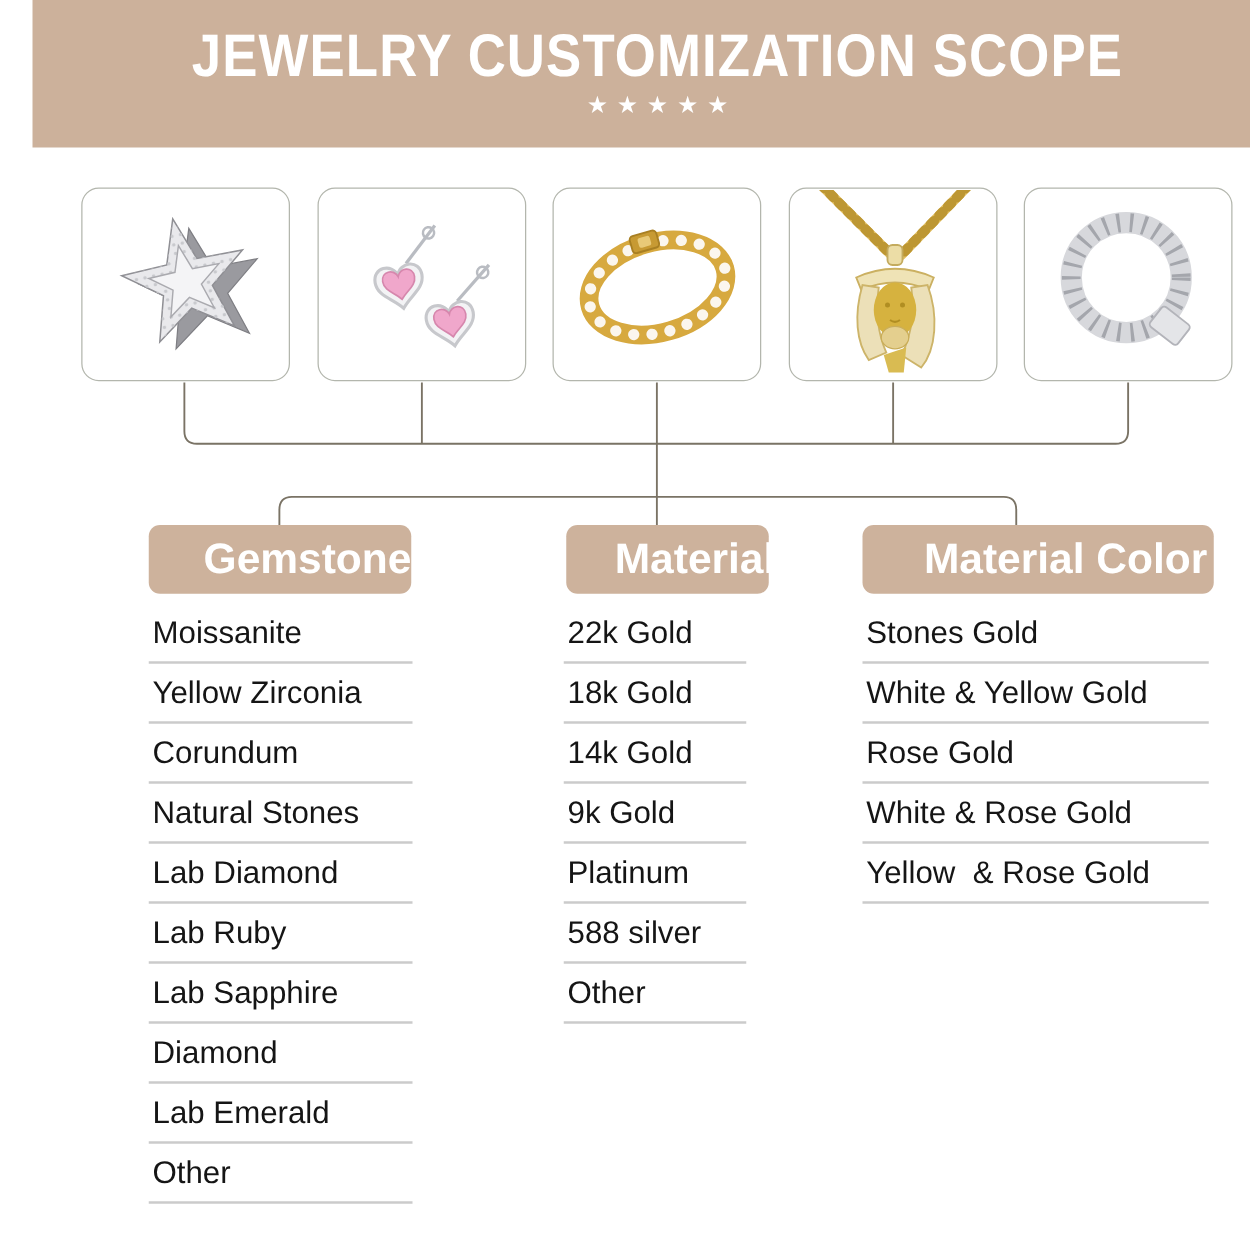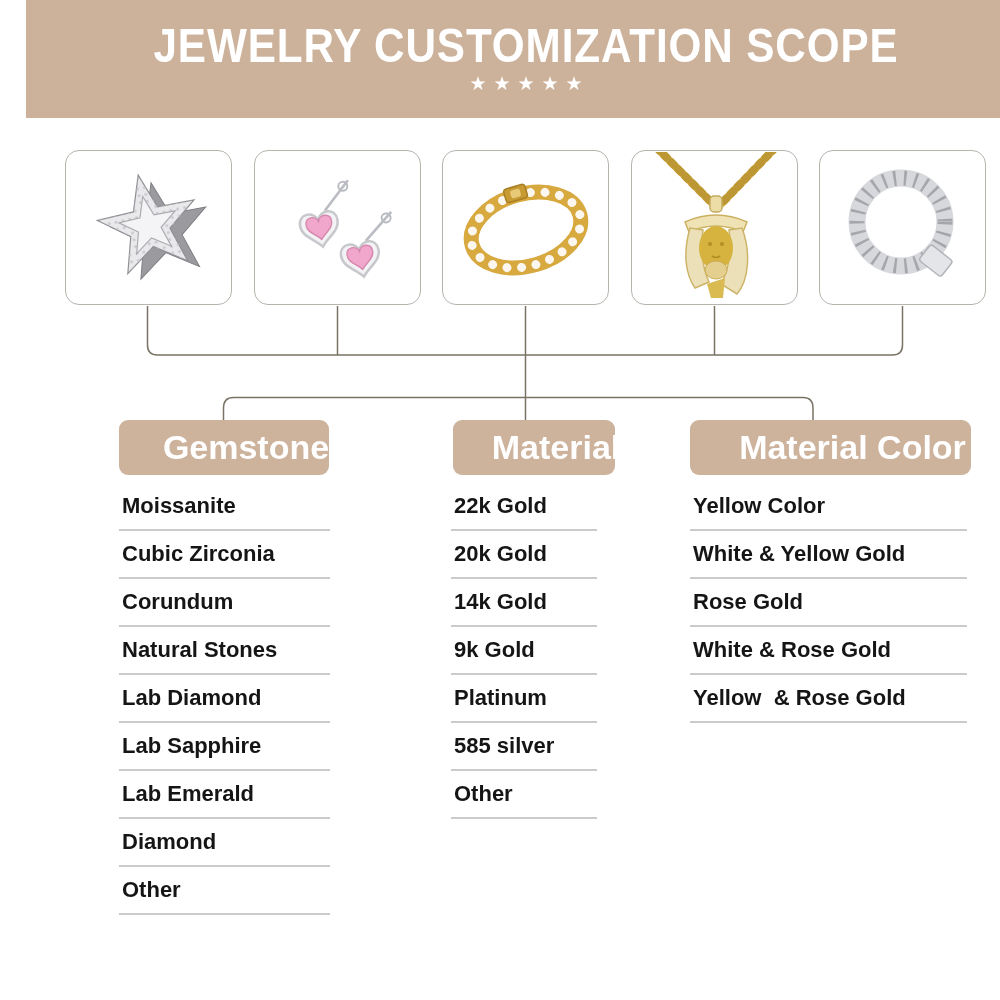--- a/index.html
+++ b/index.html
@@ -32,21 +32,21 @@
   
   .colbox{position:absolute;top:420px;height:55px;background:var(--box);border-radius:9px;
     color:#fff;font-weight:bold;font-size:34px;display:flex;align-items:center;
     justify-content:center;white-space:nowrap;padding-left:44px;}
   .b1{left:93px;width:210px;} .b2{left:427px;width:162px;} .b3{left:664px;width:281px;}
 
   
   .col-list{position:absolute;top:483px;list-style:none;}
   .l1{left:93px;width:211px;} .l2{left:425px;width:146px;} .l3{left:664px;width:277px;}
   .col-list li{height:48px;display:flex;align-items:center;border-bottom:2px solid var(--underline);
-    font-size:22px;color:var(--ink);padding-left:3px;white-space:pre;font-weight:bold;}
+    font-size:25px;color:var(--ink);padding-left:3px;white-space:pre;}
 </style>
 </head>
 <body>
 
 <div class="stage">
 
   <div class="banner">
     <div class="banner-title">JEWELRY CUSTOMIZATION SCOPE</div>
     <div class="banner-stars">★★★★★</div>
   </div>
@@ -144,39 +144,40 @@
   </div>
   <div class="colbox b2">
     <span>Material</span>
   </div>
   <div class="colbox b3">
     <span>Material Color</span>
   </div>
 
   <ul class="col-list l1">
       <li>Moissanite</li>
-      <li>Cubic Zirconia</li>
+      <li>Yellow Zirconia</li>
       <li>Corundum</li>
       <li>Natural Stones</li>
       <li>Lab Diamond</li>
+      <li>Lab Ruby</li>
       <li>Lab Sapphire</li>
+      <li>Diamond</li>
       <li>Lab Emerald</li>
-      <li>Diamond</li>
       <li>Other</li>
     </ul>
   <ul class="col-list l2">
       <li>22k Gold</li>
-      <li>20k Gold</li>
+      <li>18k Gold</li>
       <li>14k Gold</li>
       <li>9k Gold</li>
       <li>Platinum</li>
-      <li>585 silver</li>
+      <li>588 silver</li>
       <li>Other</li>
     </ul>
   <ul class="col-list l3">
-      <li>Yellow Color</li>
+      <li>Stones Gold</li>
       <li>White &amp; Yellow Gold</li>
       <li>Rose Gold</li>
       <li>White &amp; Rose Gold</li>
       <li>Yellow  &amp; Rose Gold</li>
     </ul>
 
 </div>
 
 </body></html>

